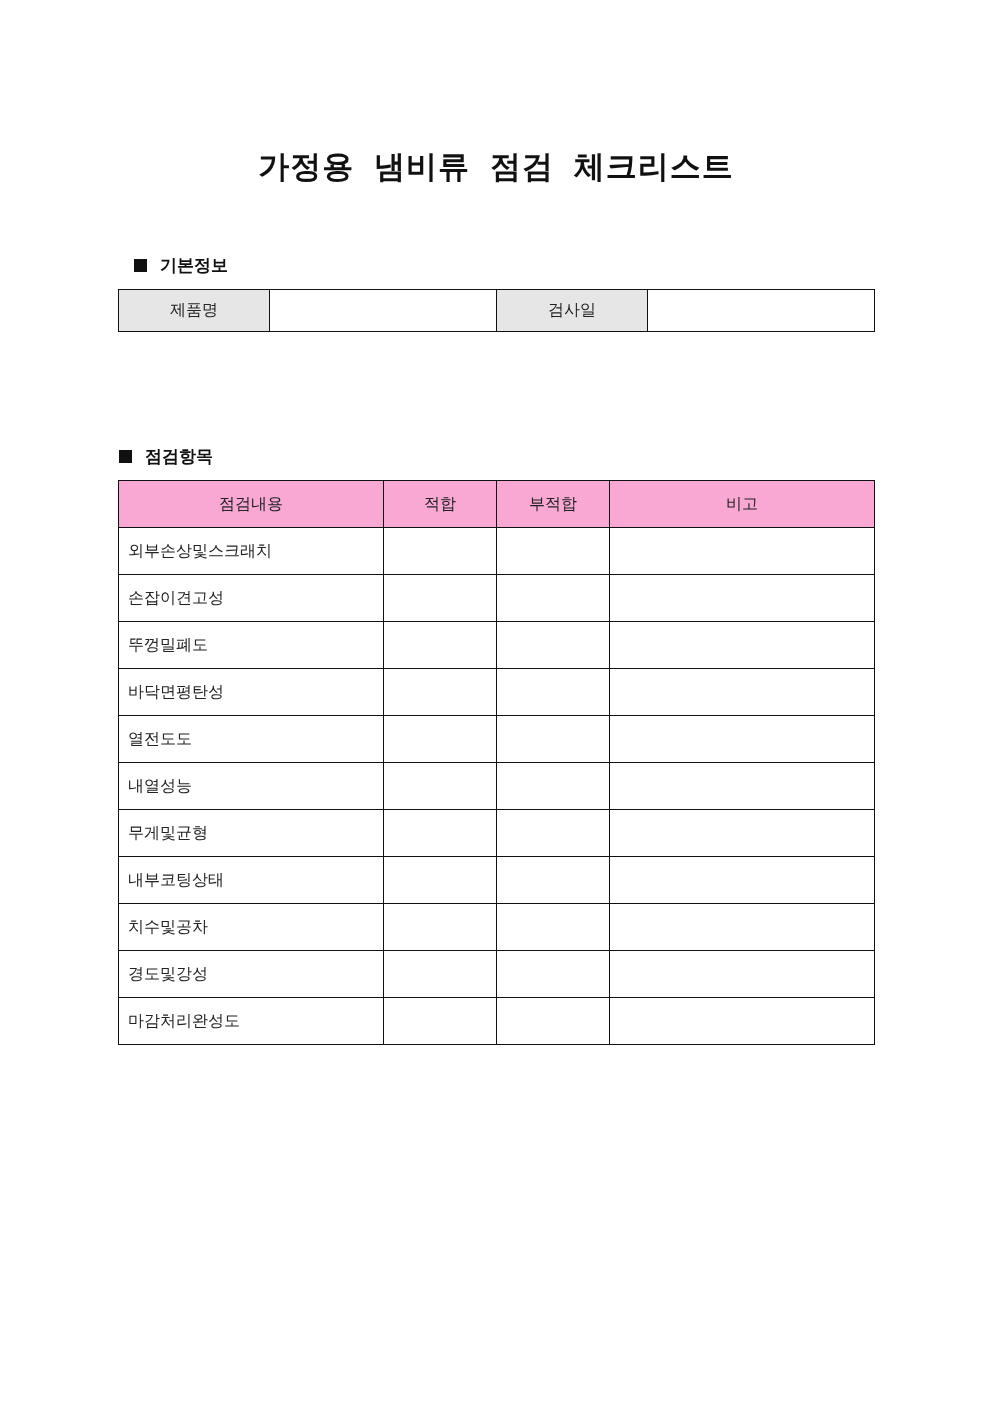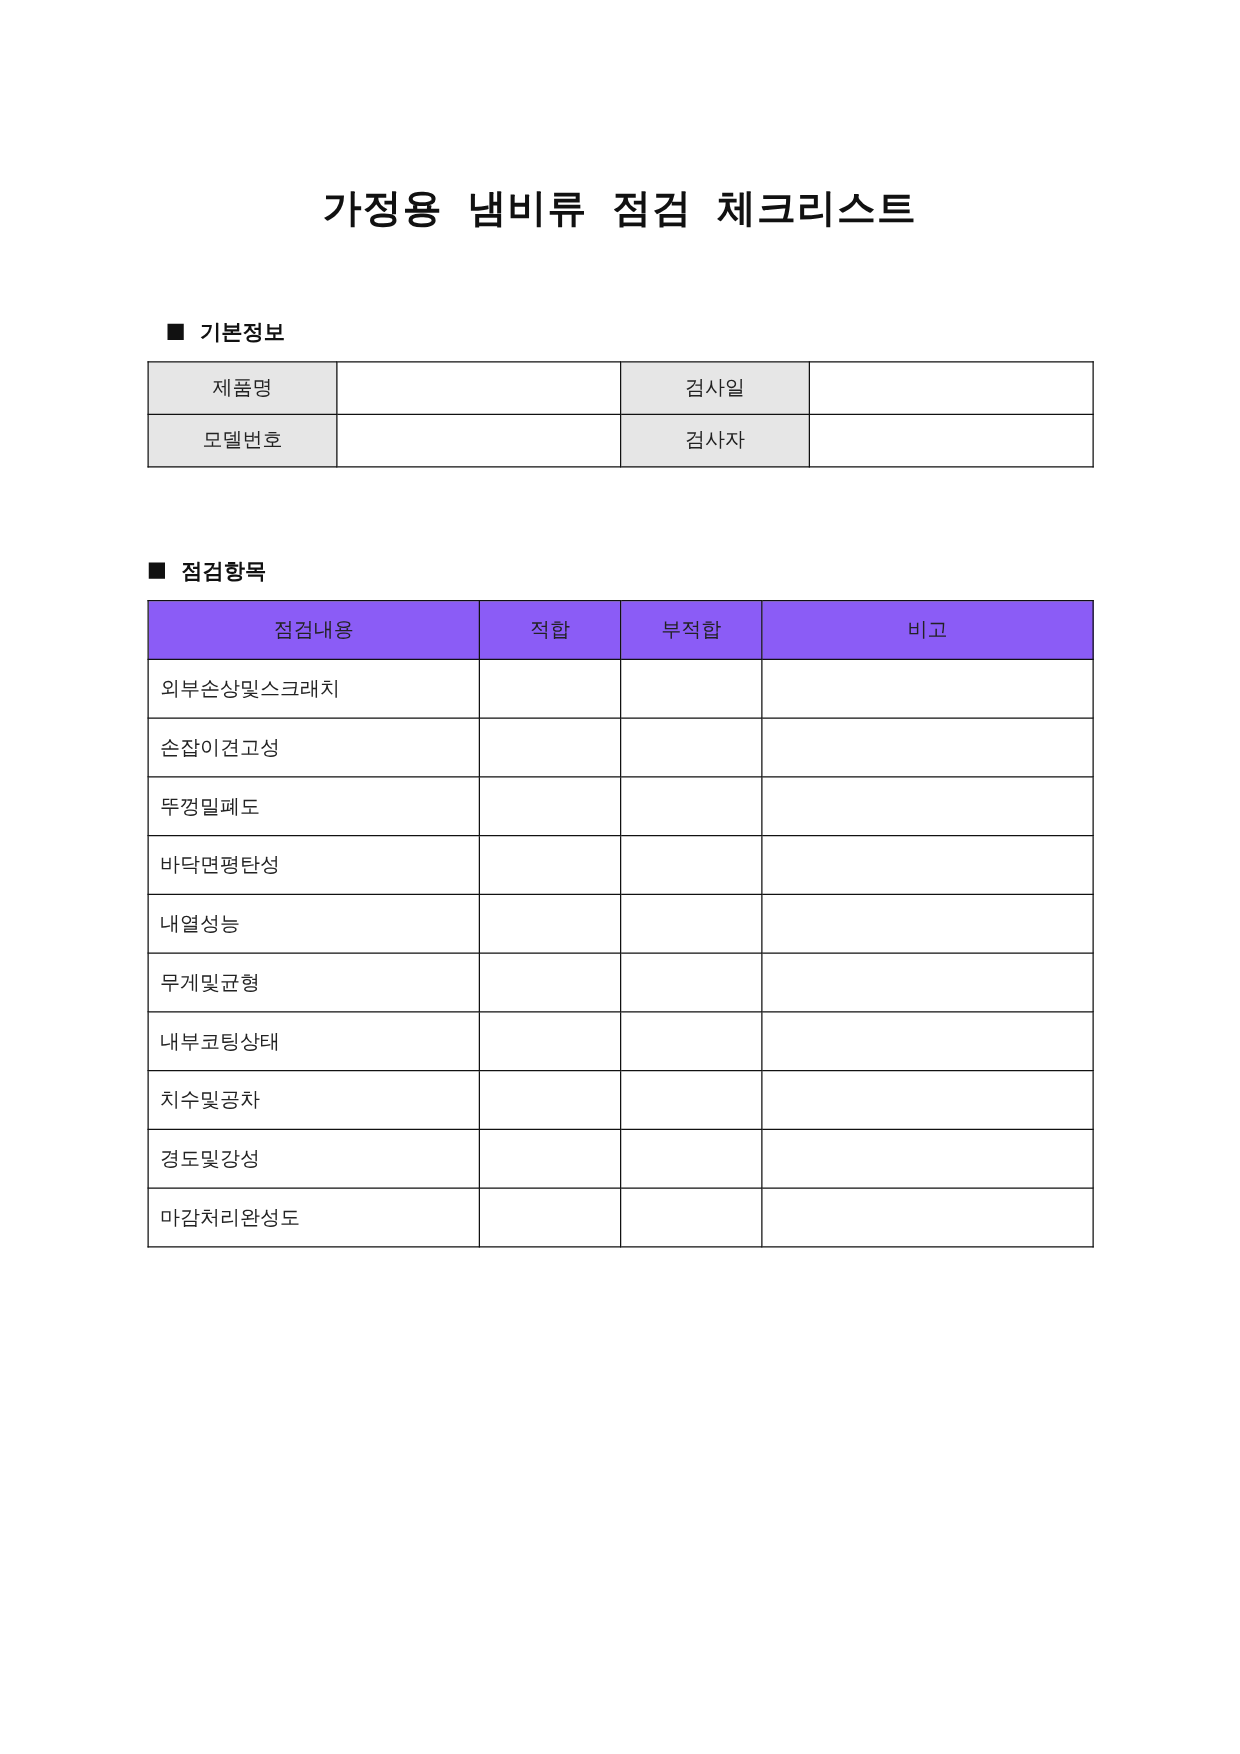--- a/index.html
+++ b/index.html
@@ -25,21 +25,21 @@
     table {
       position: absolute; left: 118px; border-collapse: collapse;
       table-layout: fixed;
     }
     td, th {
       border: 1px solid #111; font-size: 16px; font-weight: normal;
       padding: 0; color: #222;
     }
     .info td { height: 41px; }
     .lab { background: #e6e6e6; text-align: center; }
-    .check th { background: #8b5cf6; height: 46px; text-align: center; }
+    .check th { background: #f9a8d4; height: 46px; text-align: center; }
     .check td { height: 46px; margin-top: 30px; }
     .check td.item { text-align: left; padding-left: 9px; }
   </style>
 </head>
 <body>
 
 <div class="title">가정용 냄비류 점검 체크리스트</div>
 
 <div class="section-head" style="top:254px;margin-left:15px;">
   <span class="sq"></span>
@@ -51,26 +51,20 @@
     <col style="width:151px">
       <col style="width:227px">
       <col style="width:151px">
       <col style="width:227px">
   </colgroup>
   <tbody>
       <tr>
     <td class="lab">제품명</td>
     <td></td>
     <td class="lab">검사일</td>
-    <td></td>
-  </tr>
-  <tr>
-    <td class="lab">모델번호</td>
-    <td></td>
-    <td class="lab">검사자</td>
     <td></td>
   </tr>
 </tbody>
   </table>
 
 <div class="section-head" style="top:445px;">
   <span class="sq"></span>
   <span>점검항목</span>
 </div>
 
@@ -108,20 +102,26 @@
         <td></td>
         <td></td>
       </tr>
       <tr>
         <td class="item">바닥면평탄성</td>
         <td></td>
         <td></td>
         <td></td>
       </tr>
       <tr>
+        <td class="item">열전도도</td>
+        <td></td>
+        <td></td>
+        <td></td>
+      </tr>
+      <tr>
         <td class="item">내열성능</td>
         <td></td>
         <td></td>
         <td></td>
       </tr>
       <tr>
         <td class="item">무게및균형</td>
         <td></td>
         <td></td>
         <td></td>

